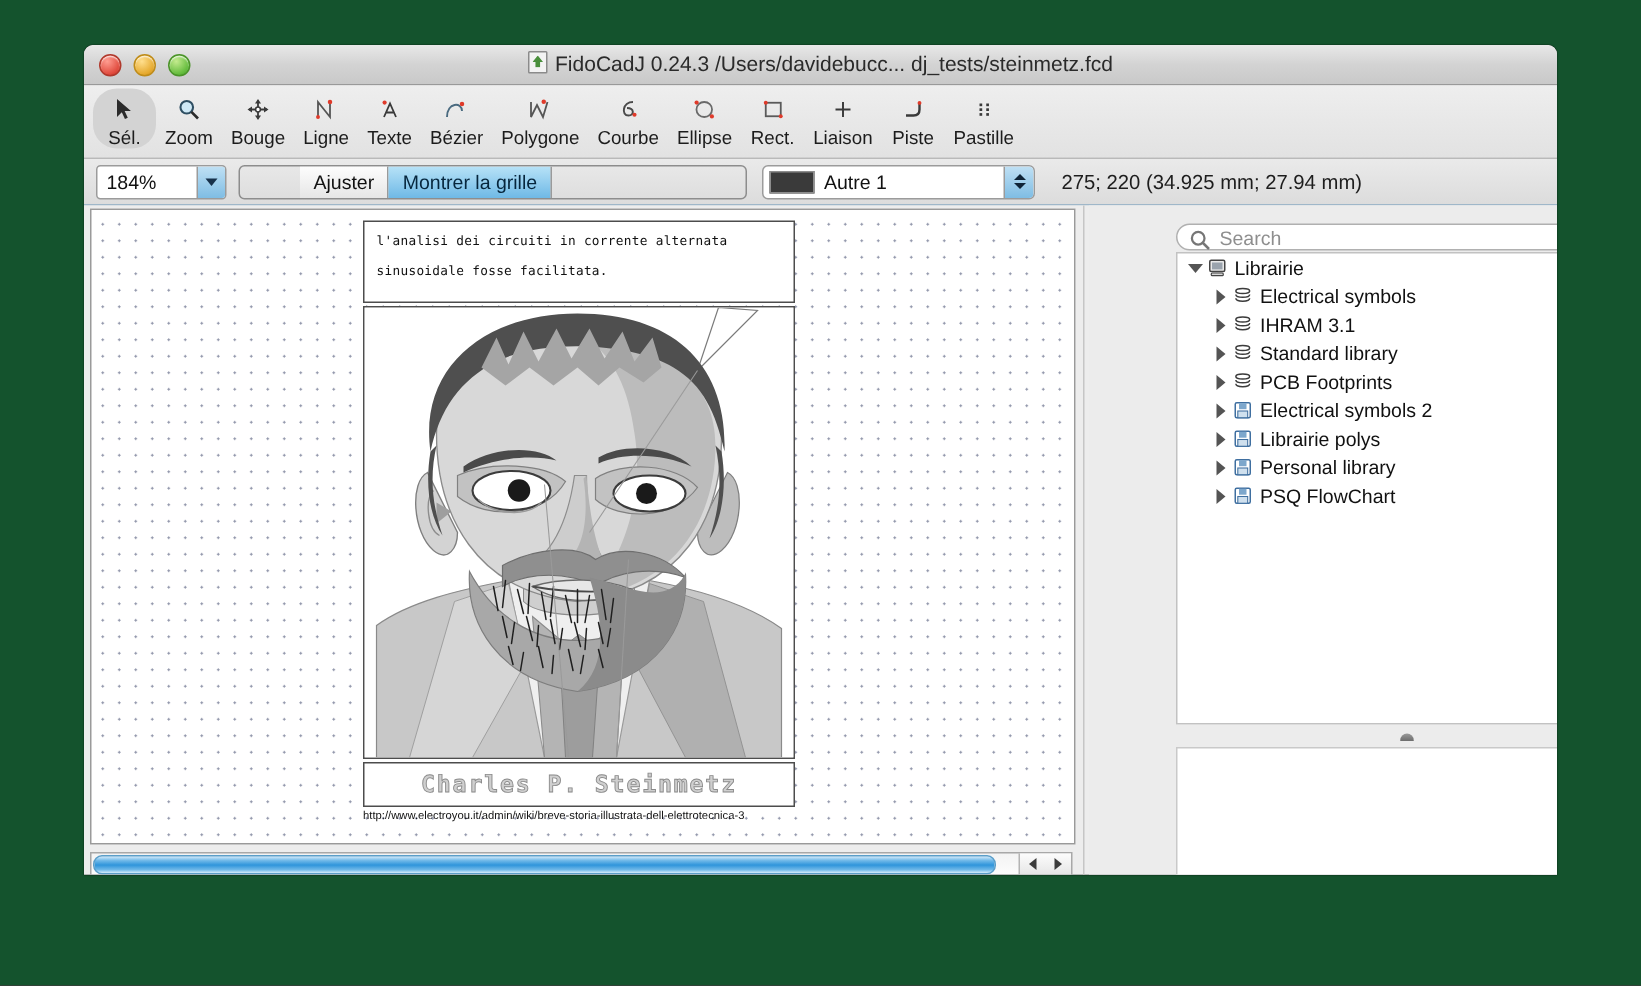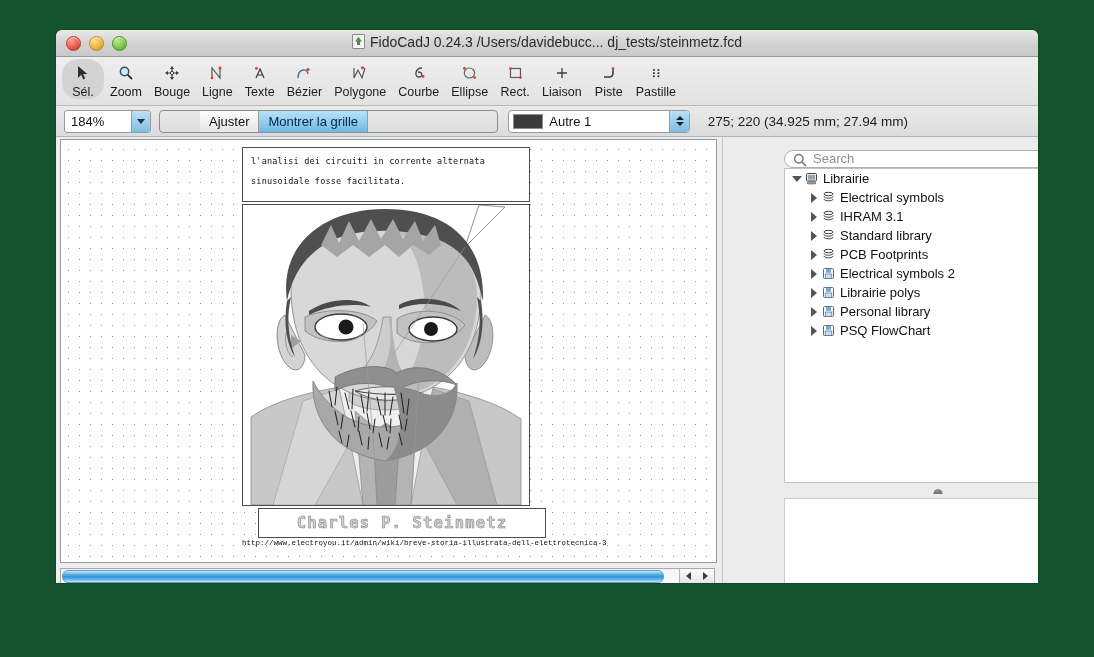--- a/index.html
+++ b/index.html
@@ -121,32 +121,32 @@
   }
   .textbox p{
     margin:0;font-family:"DejaVu Sans Mono","Liberation Mono",monospace;
     font-size:8.5px;line-height:14px;color:#101010;padding:6px 0 0 8px;letter-spacing:0.2px;
   }
   .artbox{
     position:absolute;left:0;top:57px;width:288px;height:302px;
     background:#fff;border:1px solid #4d4d4d;box-sizing:border-box;overflow:hidden;
   }
   .capbox{
-    position:absolute;left:16px;top:361px;width:288px;height:30px;
+    position:absolute;left:0;top:361px;width:288px;height:30px;
     background:#fff;border:1px solid #4d4d4d;box-sizing:border-box;
     display:flex;align-items:center;justify-content:center;
   }
   .capbox span{
     font-family:"DejaVu Sans Mono","Liberation Mono",monospace;
     font-size:15.5px;font-weight:bold;letter-spacing:1.2px;
     color:#cfcfcf;-webkit-text-stroke:0.6px #8a8a8a;
   }
   .urlline{
     position:absolute;left:0;top:392px;width:300px;
-    font-family:Liberation Mono, monospace;font-size:7.5px;color:#111;white-space:nowrap;
+    font-family:Liberation Sans, sans-serif;font-size:7.5px;color:#111;white-space:nowrap;
   }
 
   
   .vsb{
     position:absolute;right:4px;top:2px;width:15px;height:422px;
     background:linear-gradient(to right,#f0f0f0,#fbfbfb);border:1px solid #a8a8a8;box-sizing:border-box;
   }
   .vsb .thumb{
     position:absolute;left:1px;top:1px;width:11px;height:363px;border-radius:6px;
     background:linear-gradient(to right,#bfe1f7 0%,#6fb8e8 22%,#3e9ddd 50%,#6fb8e8 78%,#cfe9fb 100%);

